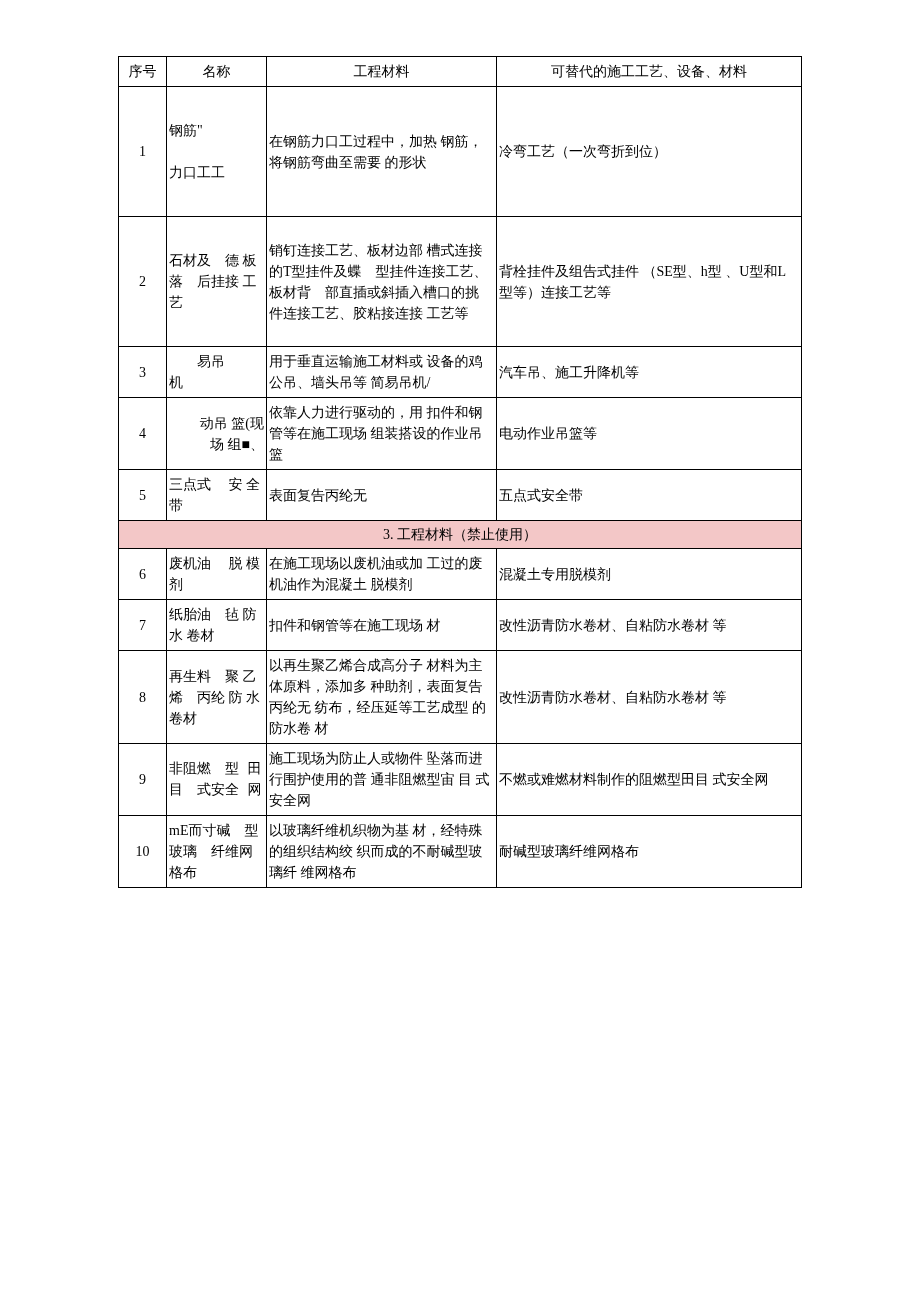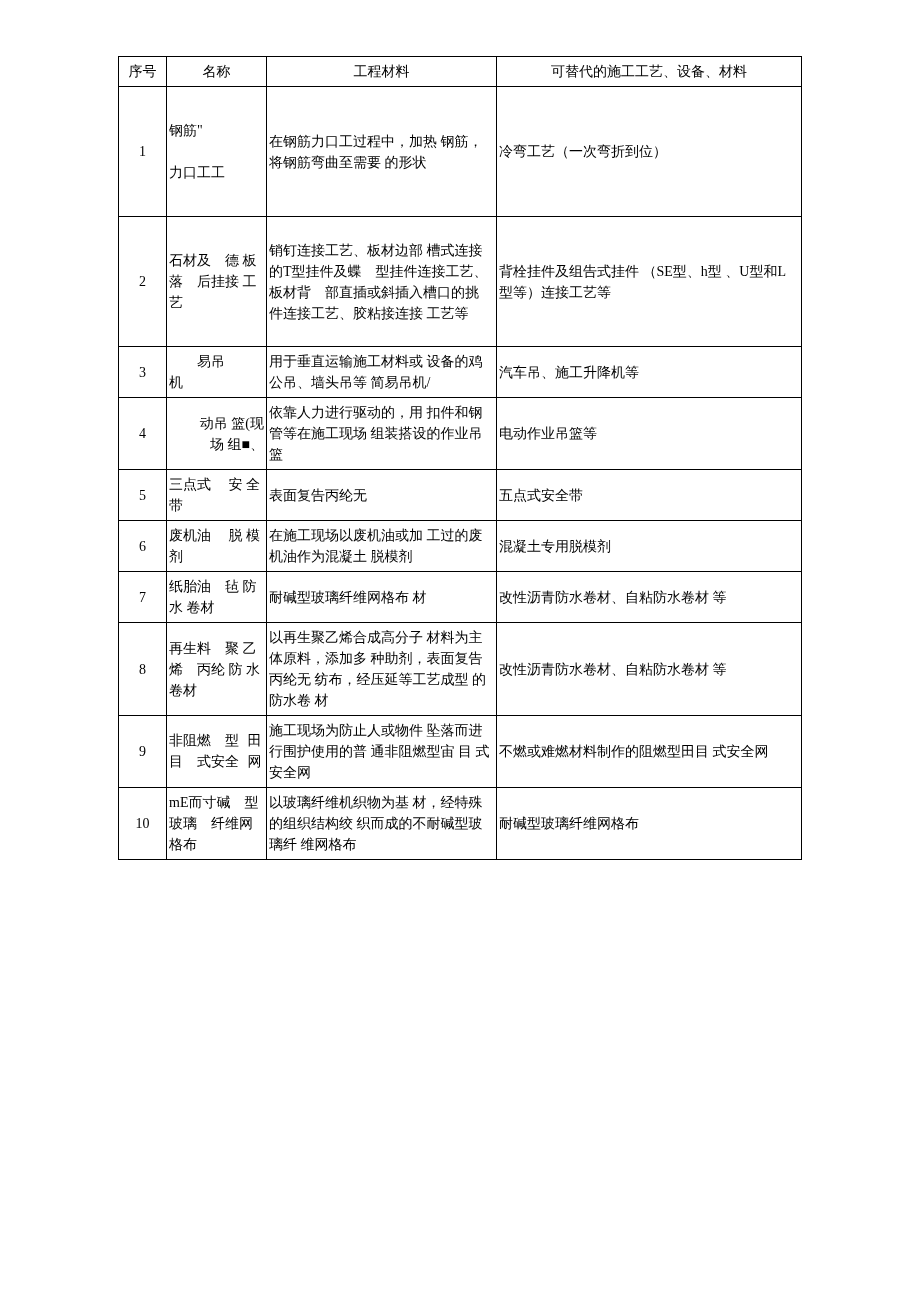--- a/index.html
+++ b/index.html
@@ -91,30 +91,33 @@
           <td style="white-space: pre-wrap; text-align: right;">　　动吊 篮(现 场 组■、</td>
           <td>依靠人力进行驱动的，用 扣件和钢管等在施工现场 组装搭设的作业吊篮</td>
           <td>电动作业吊篮等</td>
         </tr>
         <tr>
           <td class="idx">5</td>
           <td style="white-space: pre-wrap;">三点式　 安 全带</td>
           <td>表面复告丙纶无</td>
           <td>五点式安全带</td>
         </tr>
+        <tr class="section-row">
+          <td colspan="4">3. 工程材料（禁止使用）</td>
+        </tr>
         <tr>
           <td class="idx">6</td>
           <td style="white-space: pre-wrap;">废机油　 脱 模剂</td>
           <td>在施工现场以废机油或加 工过的废机油作为混凝土 脱模剂</td>
           <td>混凝土专用脱模剂</td>
         </tr>
         <tr>
           <td class="idx">7</td>
           <td style="white-space: pre-wrap;">纸胎油　毡 防水 卷材</td>
-          <td>耐碱型玻璃纤维网格布 材</td>
+          <td>扣件和钢管等在施工现场 材</td>
           <td>改性沥青防水卷材、自粘防水卷材 等</td>
         </tr>
         <tr>
           <td class="idx">8</td>
           <td style="white-space: pre-wrap;">再生料　聚 乙烯　丙纶 防 水卷材</td>
           <td>以再生聚乙烯合成高分子 材料为主体原料，添加多 种助剂，表面复告丙纶无 纺布，经压延等工艺成型 的防水卷 材</td>
           <td>改性沥青防水卷材、自粘防水卷材 等</td>
         </tr>
         <tr>
           <td class="idx">9</td>

